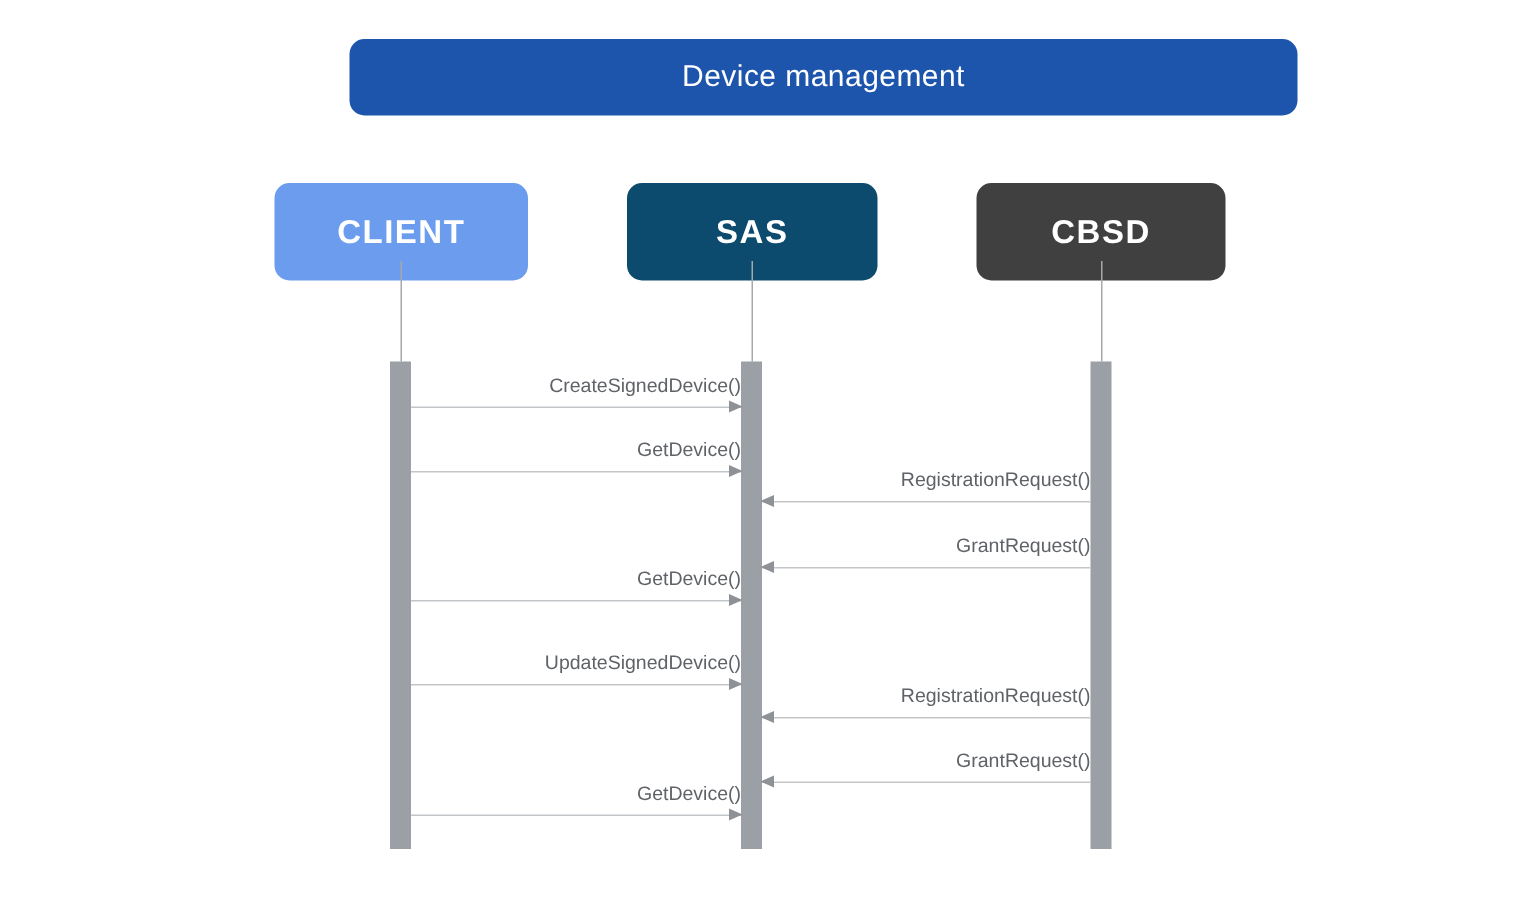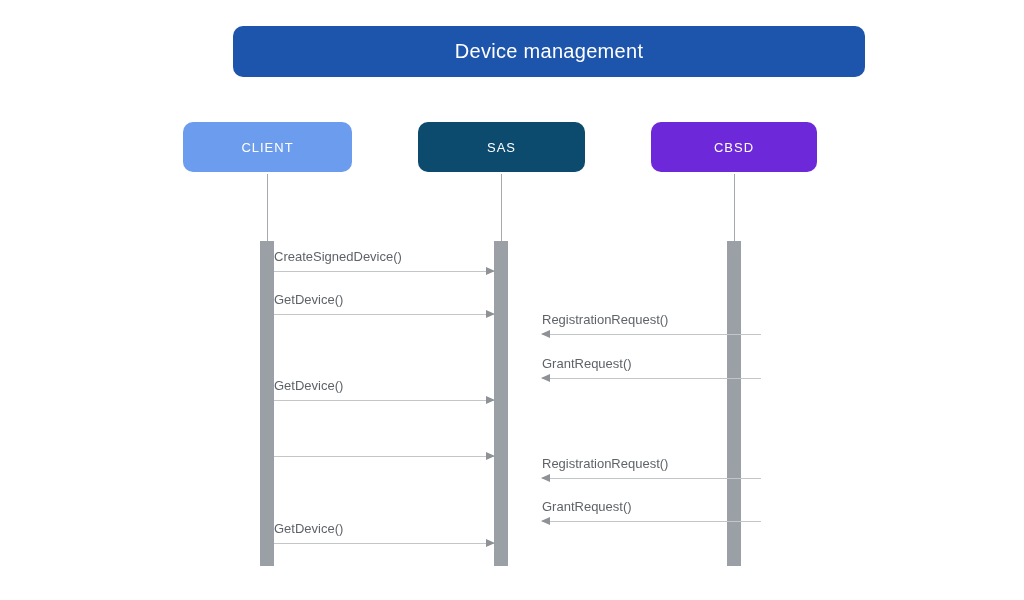--- a/index.html
+++ b/index.html
@@ -10,23 +10,23 @@
 
   
   .title-banner {
     position: absolute; left: 185px; top: 26px; width: 632px; height: 51px;
     border-radius: 10px; display: flex; align-items: center; justify-content: center;
     color: #ffffff; font-size: 20px; font-weight: 500; letter-spacing: 0.3px; margin-left: 48px;
   }
 
   
   .actor {
-    position: absolute; top: 122px; height: 50px; border-radius: 10px;
+    position: absolute; top: 122px; height: 65px; border-radius: 10px;
     display: flex; align-items: center; justify-content: center;
-    color: #ffffff; font-size: 13px; font-weight: normal; letter-spacing: 1px;
+    color: #ffffff; font-size: 22px; font-weight: bold; letter-spacing: 1px;
   }
   .actor.client { left: 183px; width: 169px; }
   .actor.sas    { left: 418px; width: 167px; }
   .actor.cbsd   { left: 651px; width: 166px; }
 
   
   .lifeline {
     position: absolute; top: 174px; height: 67px; width: 1px; background: #a5a8ac;
   }
   .lifeline.client { left: 267px; }
@@ -37,24 +37,24 @@
   .activation {
     position: absolute; top: 241px; height: 325px; width: 14px; background: #9aa0a6;
   }
   .activation.client { left: 260px; }
   .activation.sas    { left: 494px; }
   .activation.cbsd   { left: 727px; }
 
   
   .msg { position: absolute; height: 26px; }
   .msg.lane-right { left: 274px; width: 220px; }  
-  .msg.lane-left  { left: 508px; width: 219px; margin-left: 34px; }  
+  .msg.lane-left  { left: 508px; width: 219px; }  
 
   .msg-label {
-    position: absolute; top: 0; left: 0; right: 0; text-align: left;
+    position: absolute; top: 0; left: 0; right: 0; text-align: right;
     font-size: 13px; line-height: 15px; color: #5f6368; white-space: nowrap;
   }
   .msg-line {
     position: absolute; left: 0; right: 0; bottom: 3.25px; height: 0;
     border-bottom: 1.5px solid #c3c6c9;
   }
   .arrowhead {
     position: absolute; bottom: 0; width: 0; height: 0;
     border-top: 4px solid transparent; border-bottom: 4px solid transparent;
   }
@@ -74,21 +74,21 @@
   <div class="title-banner" style="background: rgb(29, 85, 172);">
     <span>Device management</span>
   </div>
 
   <div class="actor client" style="background: rgb(108, 156, 238);">
     <span>CLIENT</span>
   </div>
   <div class="actor sas" style="background: #0c4a6e;">
     <span>SAS</span>
   </div>
-  <div class="actor cbsd" style="background: #6d28d9;">
+  <div class="actor cbsd" style="background: #404040;">
     <span>CBSD</span>
   </div>
 
   <div class="lifeline client"></div>
   <div class="lifeline sas"></div>
   <div class="lifeline cbsd"></div>
 
   <div class="activation client"></div>
   <div class="activation sas"></div>
   <div class="activation cbsd"></div>
@@ -117,20 +117,21 @@
     <span class="arrowhead"></span>
   </div>
 
   <div class="msg lane-right dir-right m4">
     <span class="msg-label">GetDevice()</span>
     <span class="msg-line"></span>
     <span class="arrowhead"></span>
   </div>
 
   <div class="msg lane-right dir-right m5">
+    <span class="msg-label">UpdateSignedDevice()</span>
     <span class="msg-line"></span>
     <span class="arrowhead"></span>
   </div>
 
   <div class="msg lane-left dir-left m6">
     <span class="msg-label">RegistrationRequest()</span>
     <span class="msg-line"></span>
     <span class="arrowhead"></span>
   </div>
 

